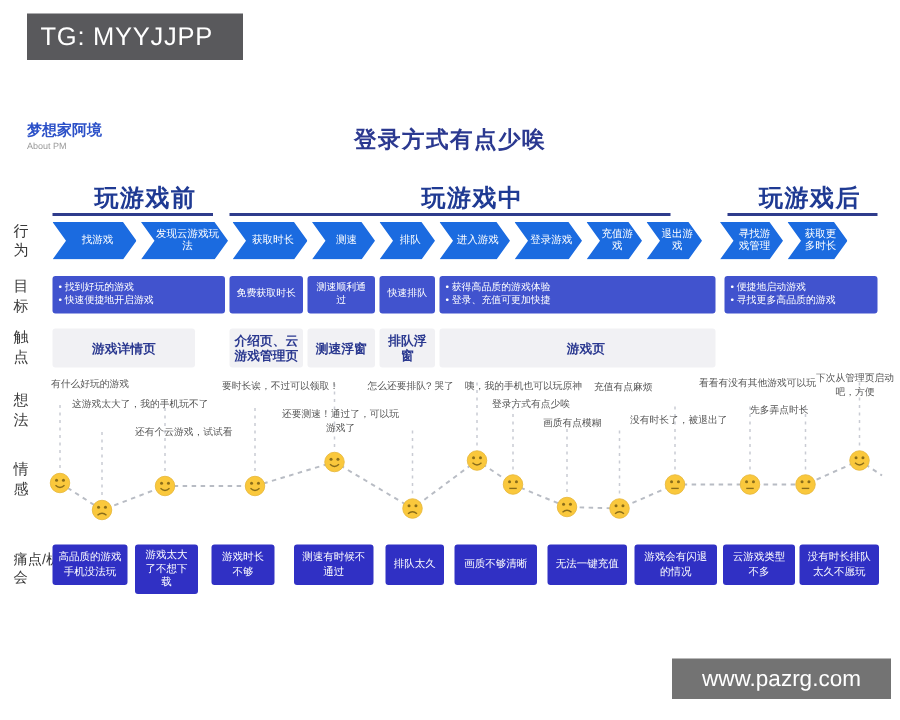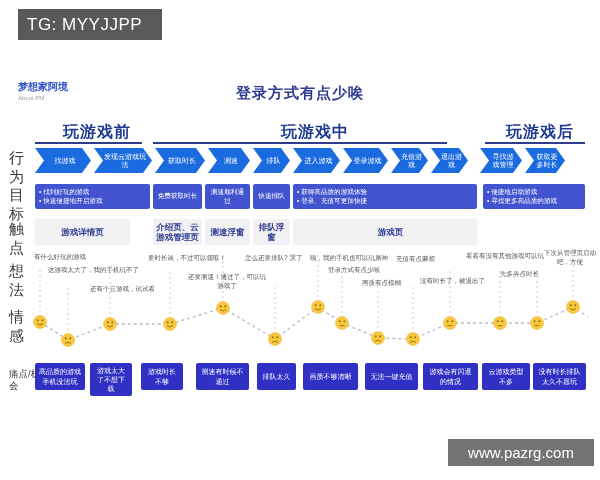--- a/index.html
+++ b/index.html
@@ -12,21 +12,21 @@
 
   .logo { position:absolute; left:18px; top:80px; }
   .logo-name { font-size:10px; font-weight:bold; color:#2b50c8; }
   .logo-sub { font-size:6px; color:#9a9a9a; margin-top:1px; }
 
   .title { position:absolute; left:0; top:84px; width:600px; text-align:center; font-size:15px; font-weight:bold; color:#2b3990; letter-spacing:1px; }
 
   .phase { position:absolute; top:122px; font-size:16px; font-weight:bold; color:#1f3a93; letter-spacing:1px; }
   .phase-line { position:absolute; top:142px; height:2px; background:#2f3c8c; }
 
-  .rowlab { position:absolute; left:9px; font-size:15px; color:#3a3a3a; line-height:1.25; }
+  .rowlab { position:absolute; left:9px; font-size:10px; color:#3a3a3a; line-height:1.25; }
   .rowlab.narrow { width:13px; }
   .rowlab.wide { width:32px; font-size:9.5px; }
 
   .arrow { position:absolute; top:148px; height:25px; background:#1b6be0; color:#fff; font-size:7px; line-height:1.1;
            display:flex; align-items:center; justify-content:center; text-align:center; padding:1px 6px 1px 10px;
            clip-path:polygon(0% 0%, calc(100% - 9px) 0%, 100% 50%, calc(100% - 9px) 100%, 0% 100%, 9px 50%); }
 
   .goal { position:absolute; top:184px; min-height:25px; background:#4153ce; color:#fff; font-size:6.6px; line-height:1.35;
           border-radius:2px; padding:3px 4px; display:flex; flex-direction:column; justify-content:center; }
   .goal.center { align-items:center; text-align:center; }

